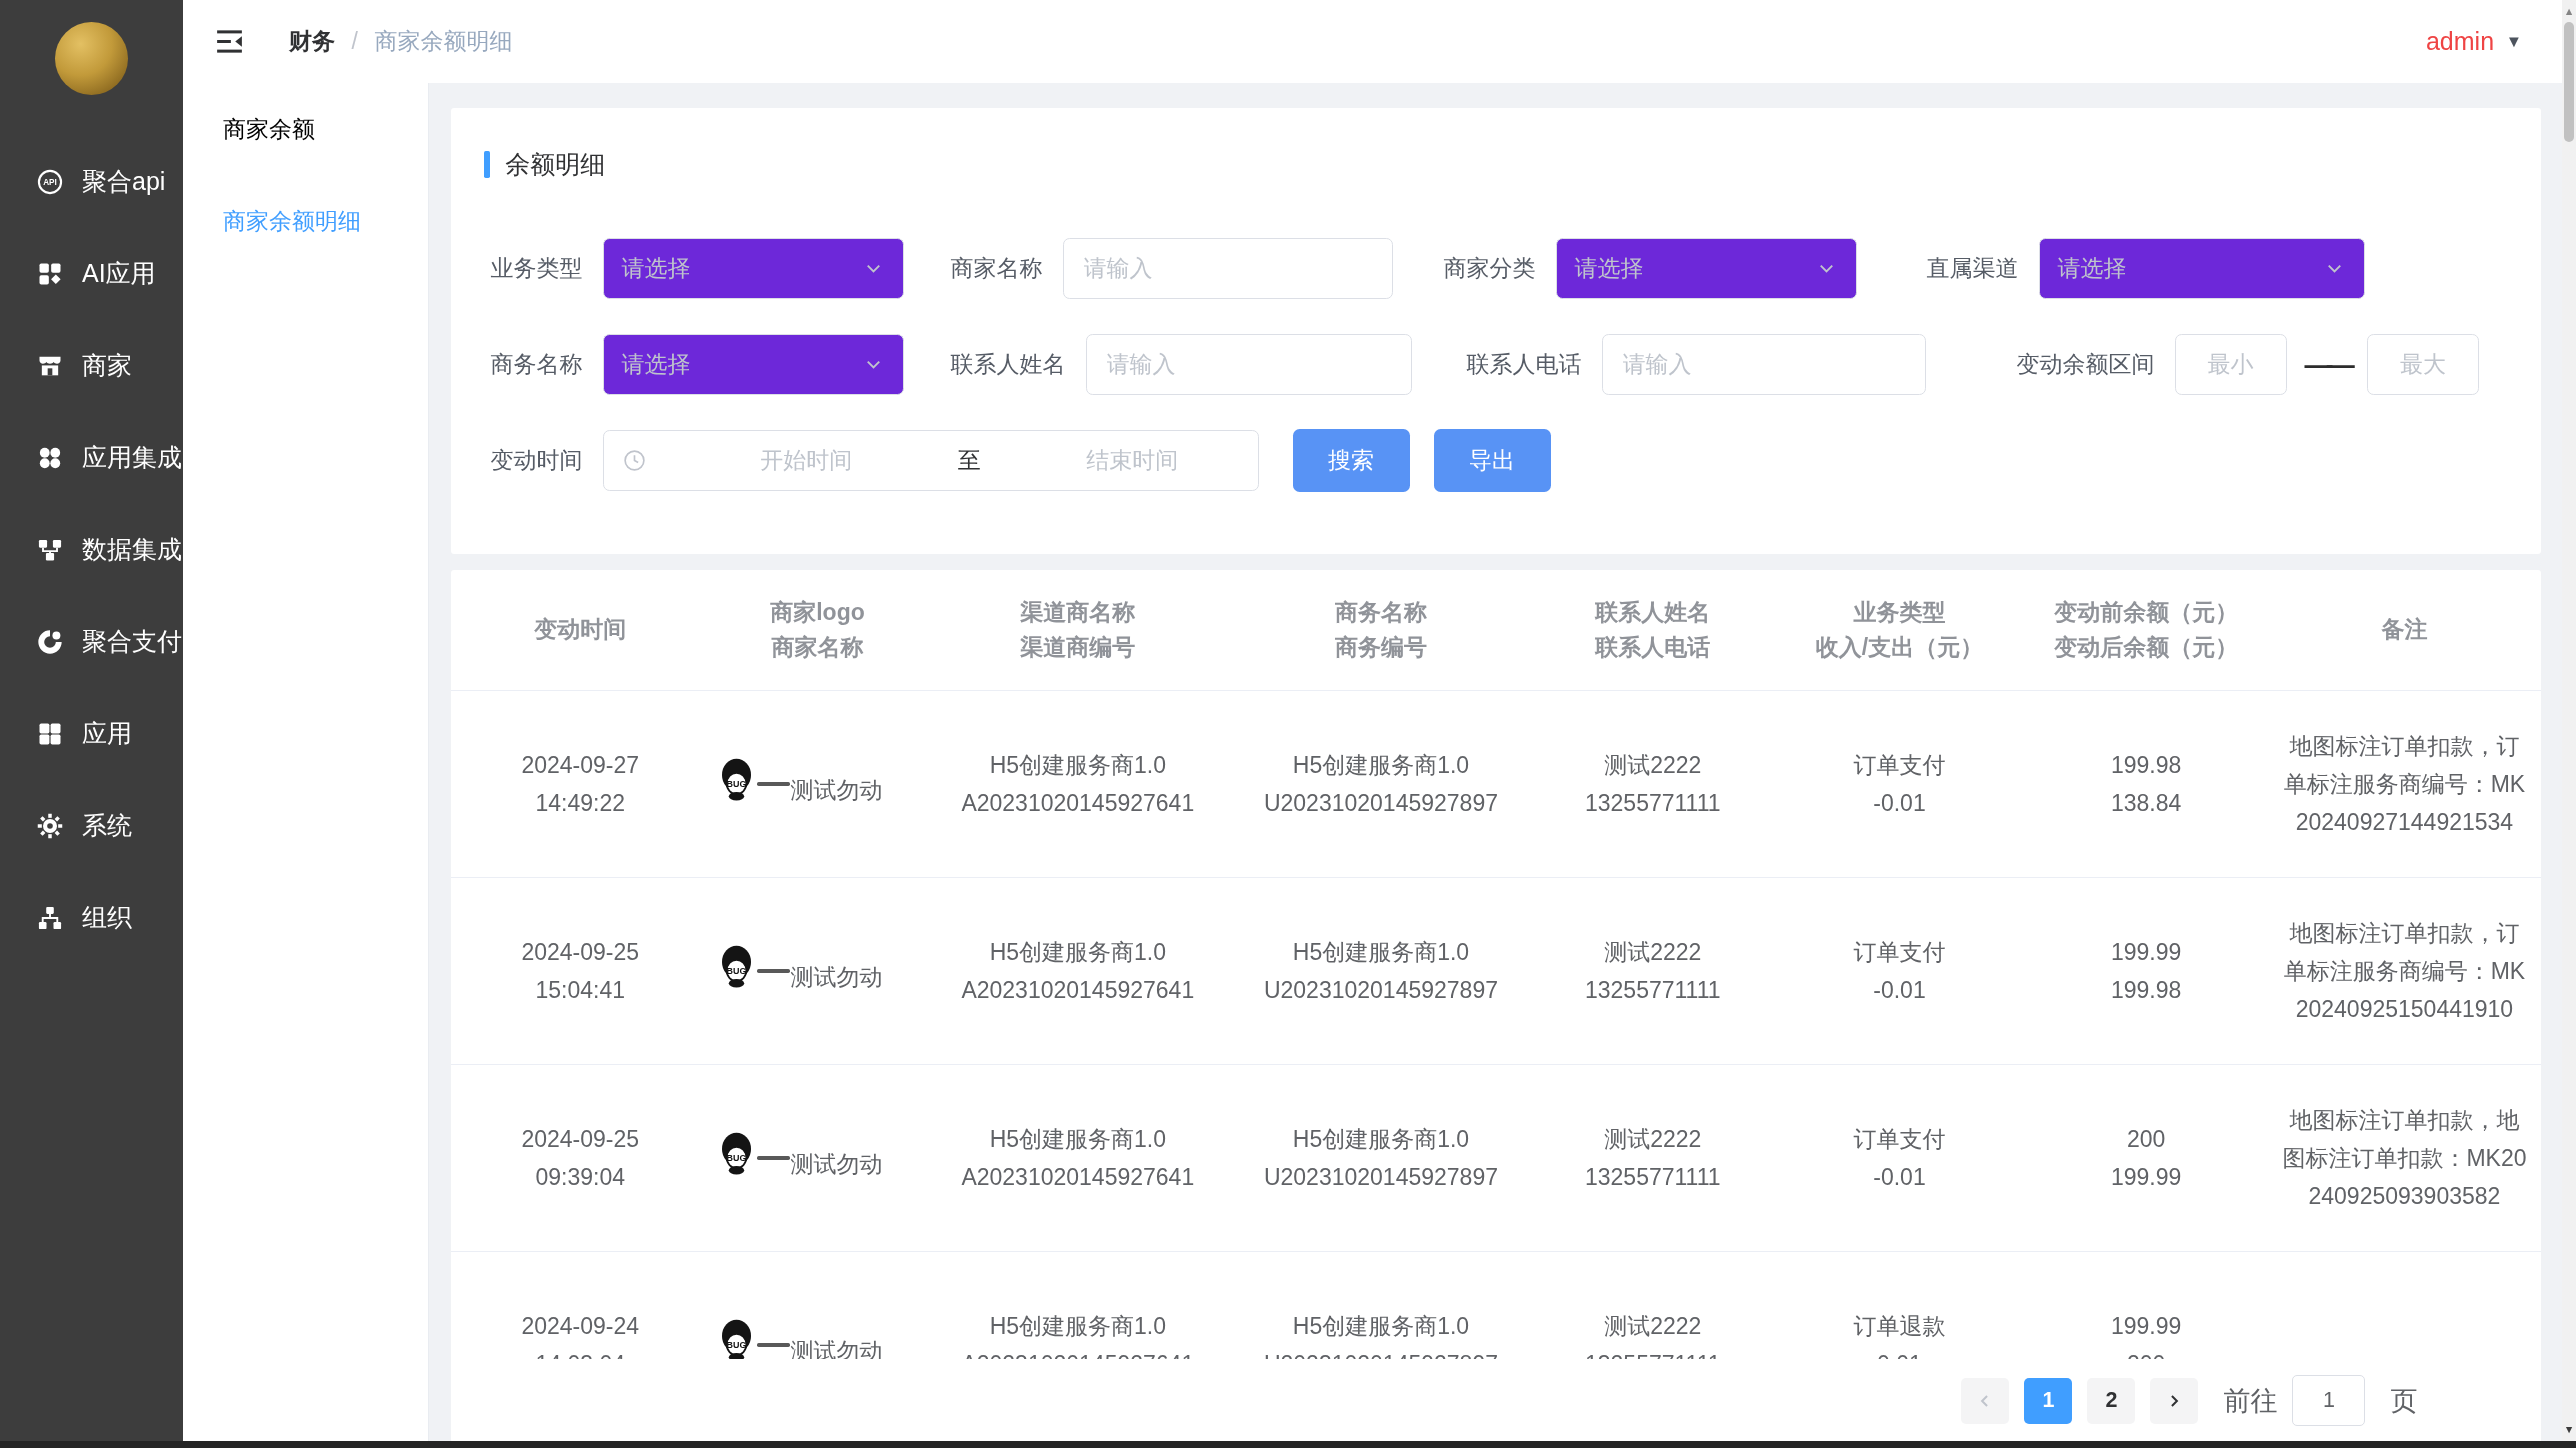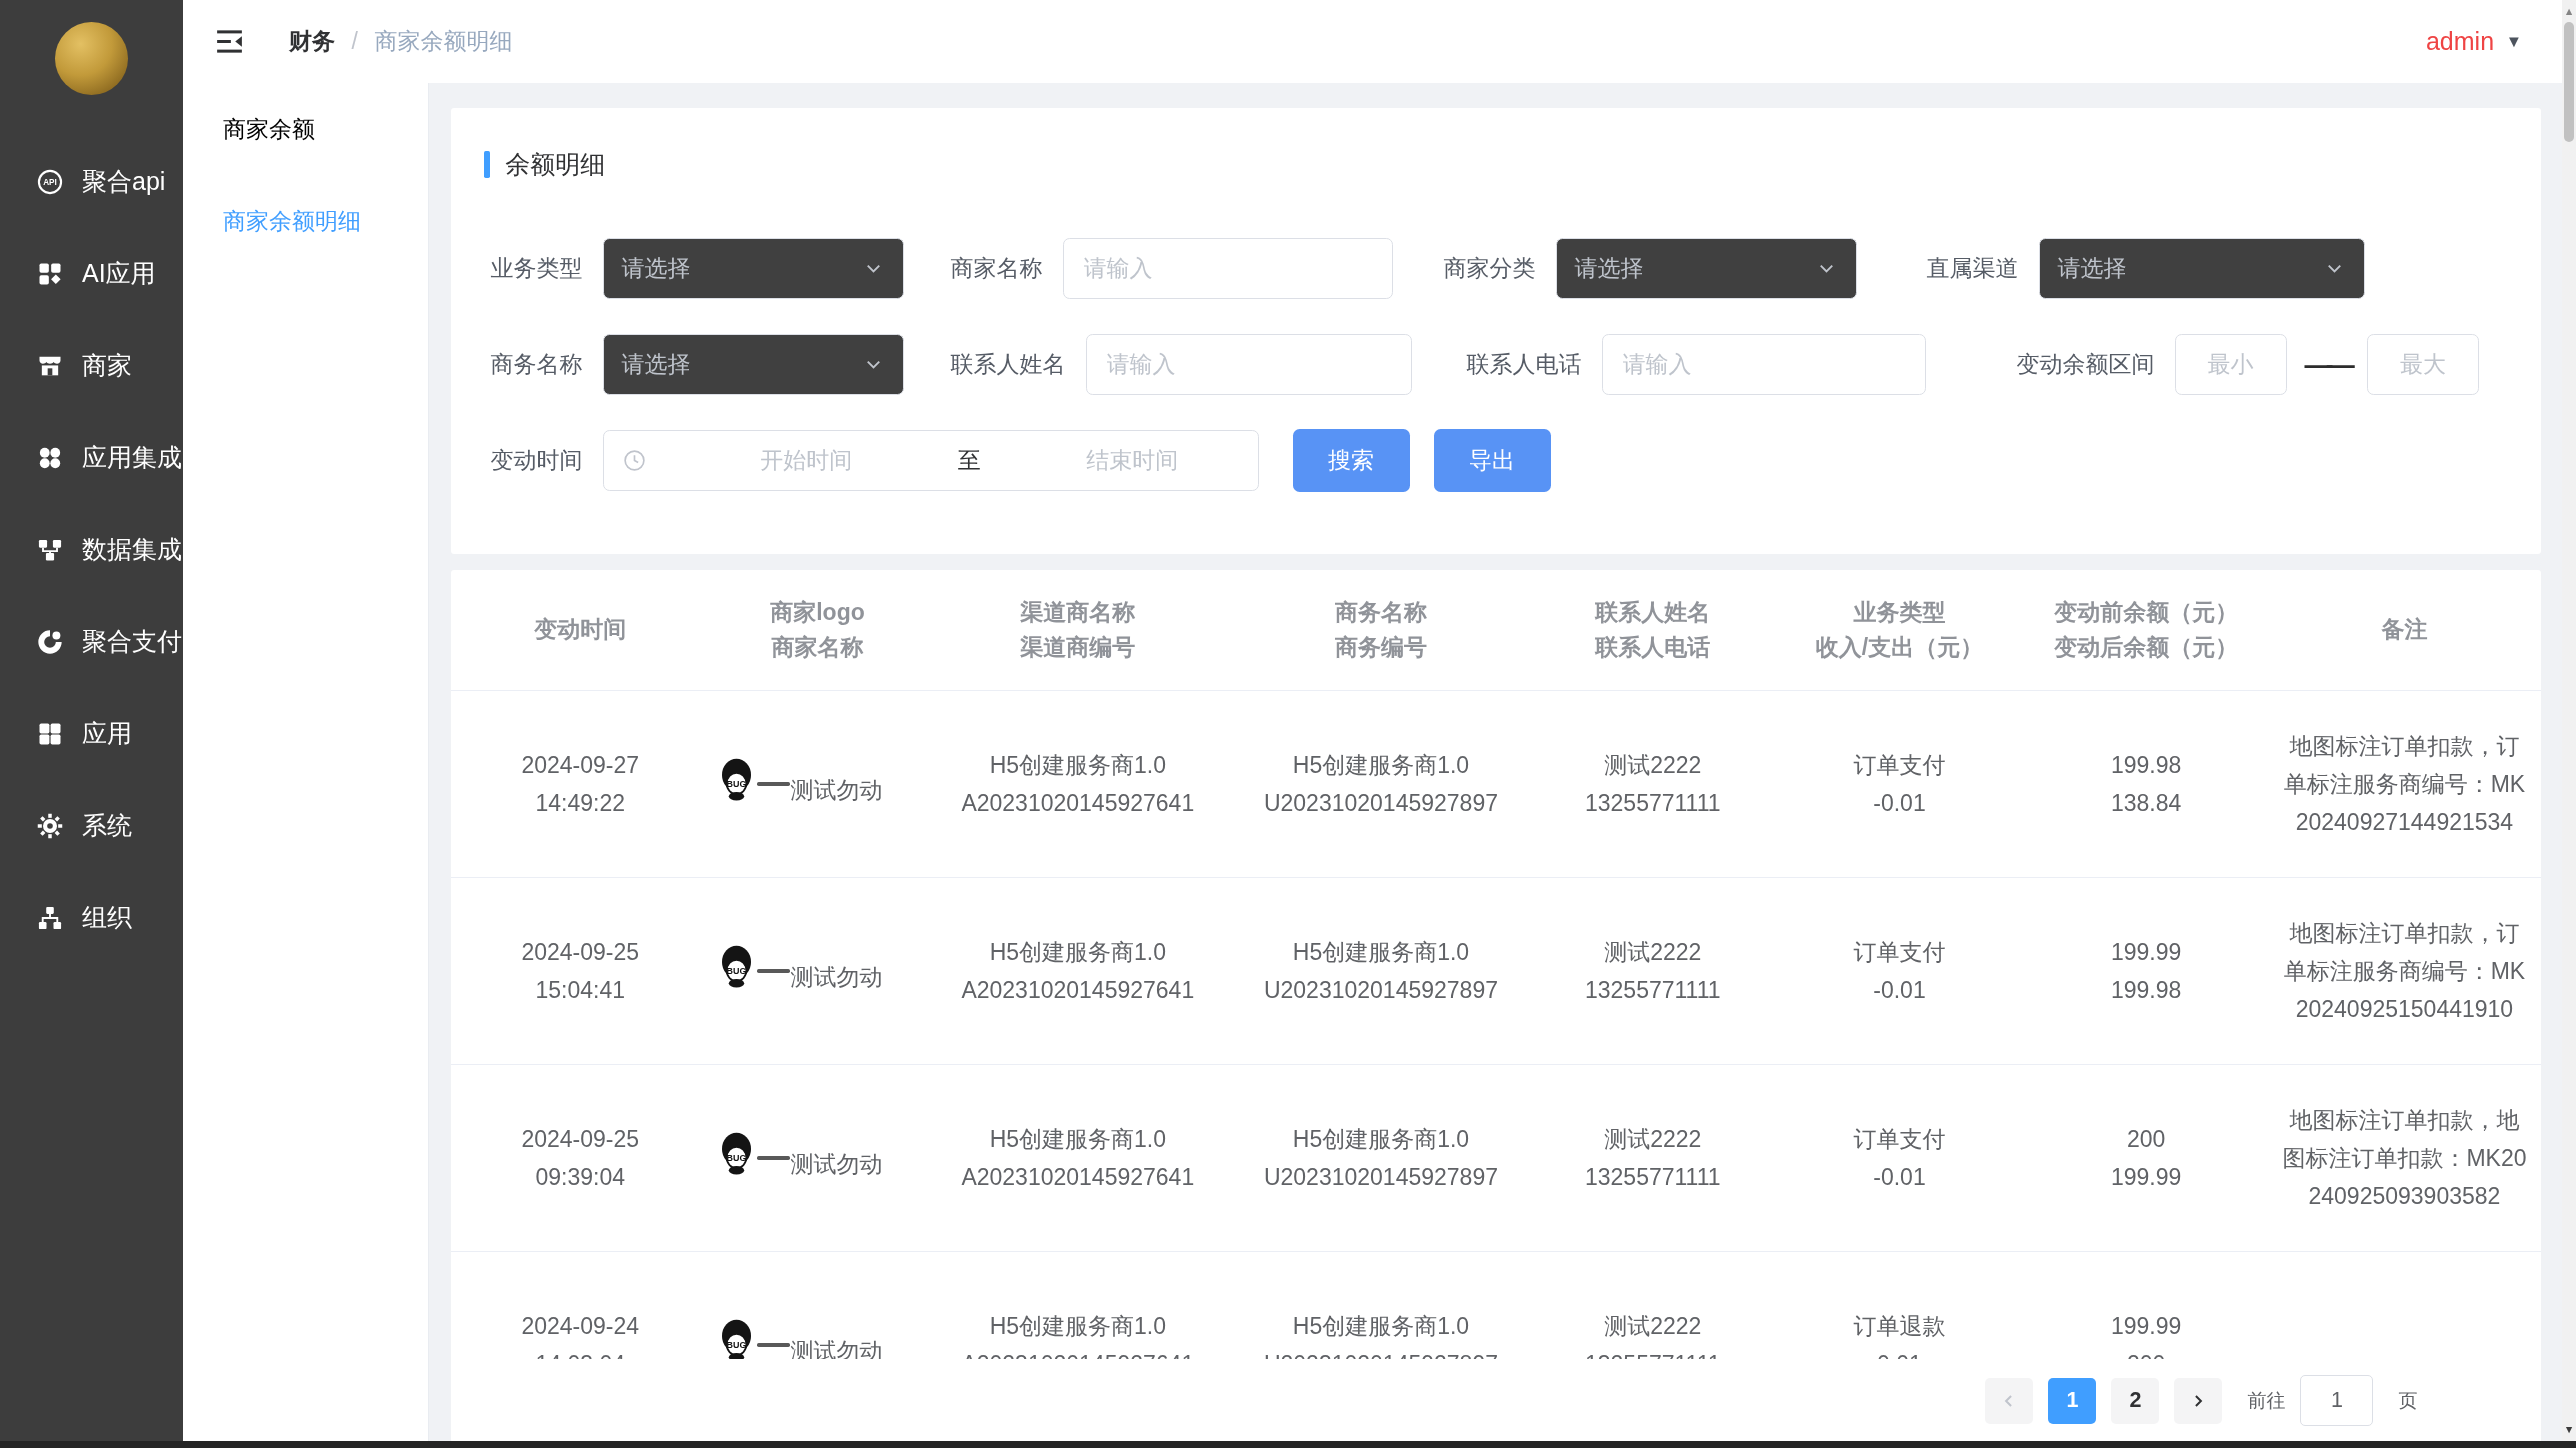--- a/index.html
+++ b/index.html
@@ -51,21 +51,21 @@
   .fgroup { position:absolute; display:flex; align-items:center; height:63px; }
   .r1 { top:129px; } .r2 { top:225px; } .r3 { top:321px; }
   .g1 { left:25px; } .g2 { left:483px; } .g3 { left:978px; } .g4 { left:1461px; }
   .g5 { left:25px; } .g6 { left:483px; } .g7 { left:999px; } .g8 { left:1552px; }
   .g9 { left:25px; }
   .flabel { font-size:23px; color:#565c66; font-weight:500; text-align:right; margin-right:20px; flex:none; }
   .g1 .flabel,.g3 .flabel,.g4 .flabel,.g5 .flabel,.g9 .flabel { width:107px; }
   .g2 .flabel { width:109px; }
   .g6 .flabel,.g7 .flabel { width:132px; }
   .g8 .flabel { width:152px; }
-  .select { width:301px; height:61px; border:0.8px solid #dcdfe6; border-radius:6.6px; background:#404040;
+  .select { width:301px; height:61px; border:0.8px solid #dcdfe6; border-radius:6.6px; background:#6d28d9;
             display:flex; align-items:center; padding:0 18px; cursor:pointer; }
   .g4 .select { width:326px; }
   .ph { font-size:23px; color:#bfc4cc; flex:1; }
   .chev { width:23px; height:23px; display:inline-flex; }
   .chev svg { width:23px; height:23px; }
   .tinput { height:61px; border:0.8px solid #dcdfe6; border-radius:6.6px; font-size:23px; color:#303133;
             padding:0 20px; outline:none; width:330px; font-family:inherit; }
   .tinput::placeholder { color:#bfc4cc; }
   .g6 .tinput { width:326px; }
   .g7 .tinput { width:324px; }
@@ -98,21 +98,21 @@
   
   .pager { position:absolute; left:0; right:0; bottom:0; height:83px; background:#fff; z-index:6;
            display:flex; align-items:center; justify-content:flex-end; padding-right:124px; gap:15px; }
   .pg-btn { min-width:48px; height:46px; border:none; border-radius:5px; background:#f4f4f5;
             font-size:21.5px; color:#303133; font-weight:700; cursor:pointer; display:inline-flex;
             align-items:center; justify-content:center; font-family:inherit; }
   .pg-btn svg { width:20px; height:20px; }
   .pg-active { background:#409eff; color:#fff; }
   .pg-prev svg { stroke:#c0c4cc; }
   .pg-next svg { stroke:#303133; }
-  .goto-label { font-size:19px; color:#606266; margin-left:10px; }
+  .goto-label { font-size:27px; color:#606266; margin-left:10px; }
   .goto-input { width:73px; height:51px; border:0.8px solid #dcdfe6; border-radius:5px; text-align:center;
                 font-size:21.5px; color:#606266; outline:none; font-family:inherit; }
 
   
   .scrollbar { position:absolute; right:0; top:0; width:14px; height:1448px; background:#f1f1f1; z-index:9; }
   .sb-arrow { width:14px; height:21.5px; display:flex; align-items:center; justify-content:center;
               font-size:10.7px; color:#858585; cursor:pointer; }
   .sb-arrow.down { position:absolute; bottom:8.3px; color:#3c3c3c; }
   .sb-thumb { position:absolute; top:22px; left:1.7px; width:10.7px; height:120px; background:#c1c1c1;
               border-radius:5px; cursor:pointer; }

